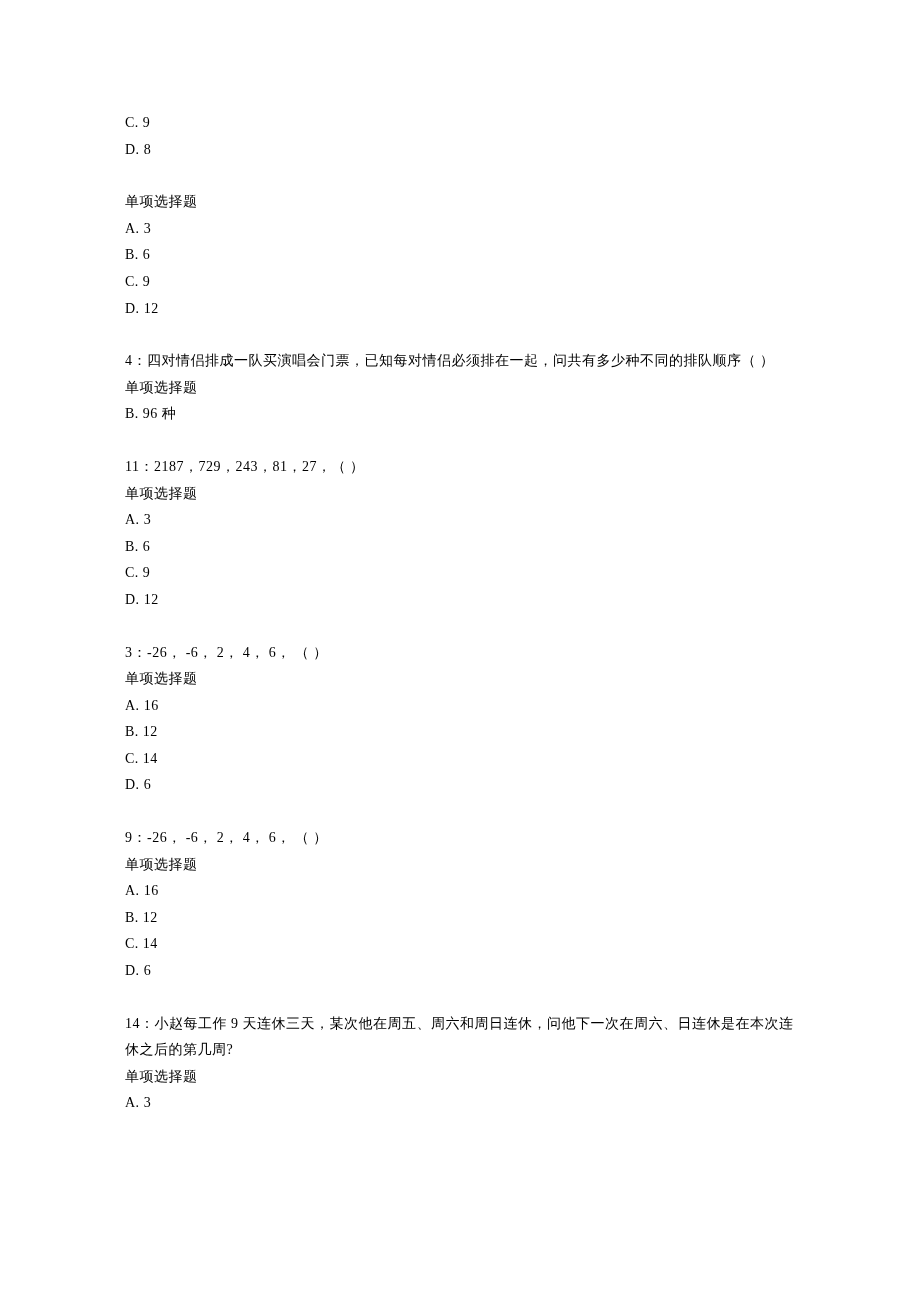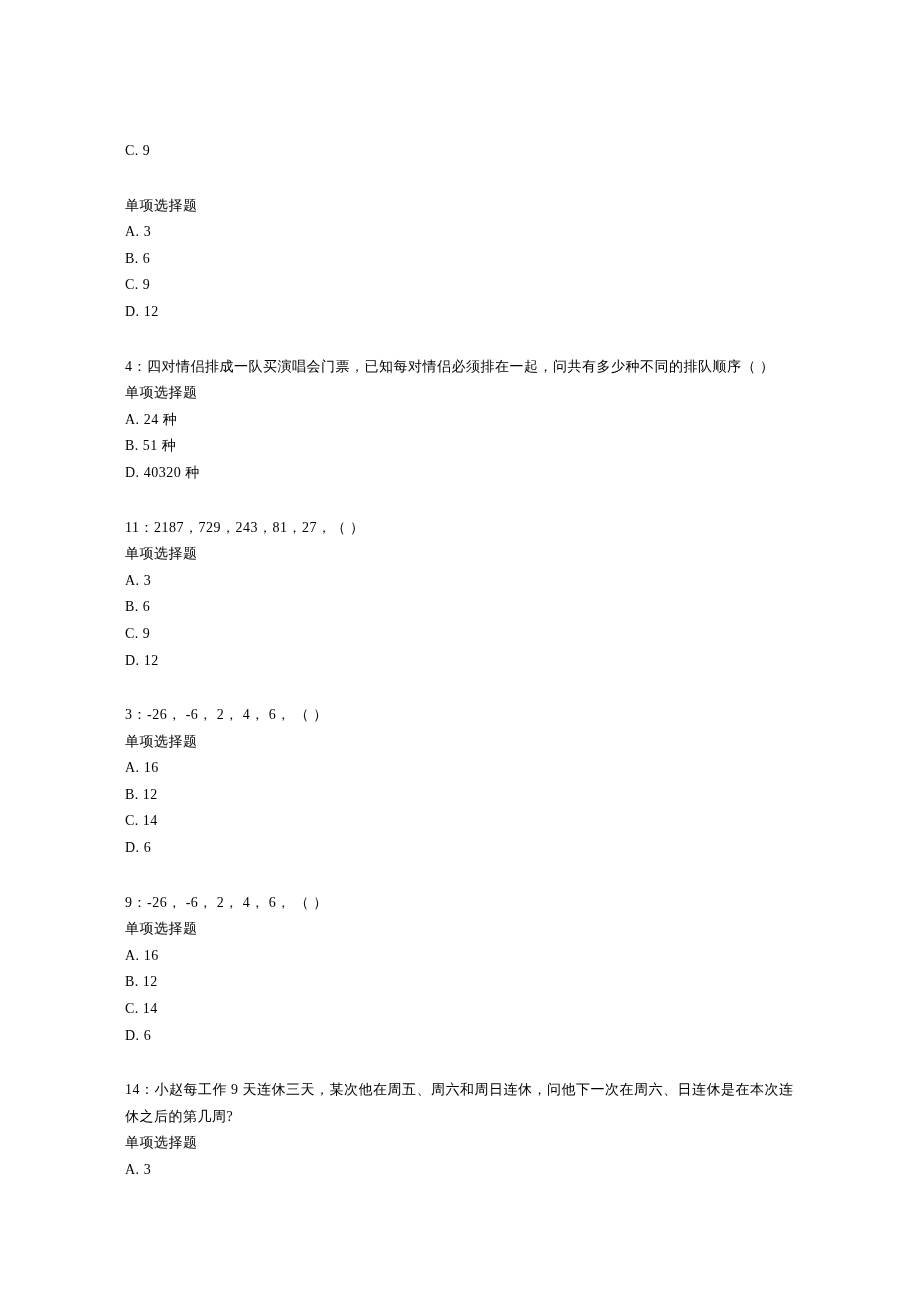--- a/index.html
+++ b/index.html
@@ -14,52 +14,53 @@
     font-size: 14px;
     color: #000000;
     line-height: 1.9;
   }
   .page {
     padding: 110px 125px 40px 125px;
     box-sizing: border-box;
   }
   .q-block {
     margin-bottom: 26px;
-    margin-top: 28px;
   }
   .line {
     letter-spacing: 0.5px;
   }
 </style>
 </head>
 <body>
 
 <div class="page">
 
   <div class="q-block">
     <div class="line">
       <span>C.</span>
       <span>9</span>
     </div>
+    <div class="line">
+      <span>D.</span>
+      <span>8</span>
+    </div>
   </div>
 
   <div id="questions-root">
       <div class="q-block">
         <div class="line">单项选择题</div>
         <div class="line"><span>A.</span> <span> 3</span></div>
         <div class="line"><span>B.</span> <span> 6</span></div>
         <div class="line"><span>C.</span> <span> 9</span></div>
         <div class="line"><span>D.</span> <span> 12</span></div>
       </div>
       <div class="q-block">
         <div class="line"><span>4：</span><span>四对情侣排成一队买演唱会门票，已知每对情侣必须排在一起，问共有多少种不同的排队顺序（ ）</span></div>
         <div class="line">单项选择题</div>
-        <div class="line"><span>A.</span> <span> 24 种</span></div>
-        <div class="line"><span>B.</span> <span> 51 种</span></div>
-        <div class="line"><span>D.</span> <span> 40320 种</span></div>
+        <div class="line"><span>B.</span> <span> 96 种</span></div>
       </div>
       <div class="q-block">
         <div class="line"><span>11：</span><span>2187，729，243，81，27，（ ）</span></div>
         <div class="line">单项选择题</div>
         <div class="line"><span>A.</span> <span> 3</span></div>
         <div class="line"><span>B.</span> <span> 6</span></div>
         <div class="line"><span>C.</span> <span> 9</span></div>
         <div class="line"><span>D.</span> <span> 12</span></div>
       </div>
       <div class="q-block">

